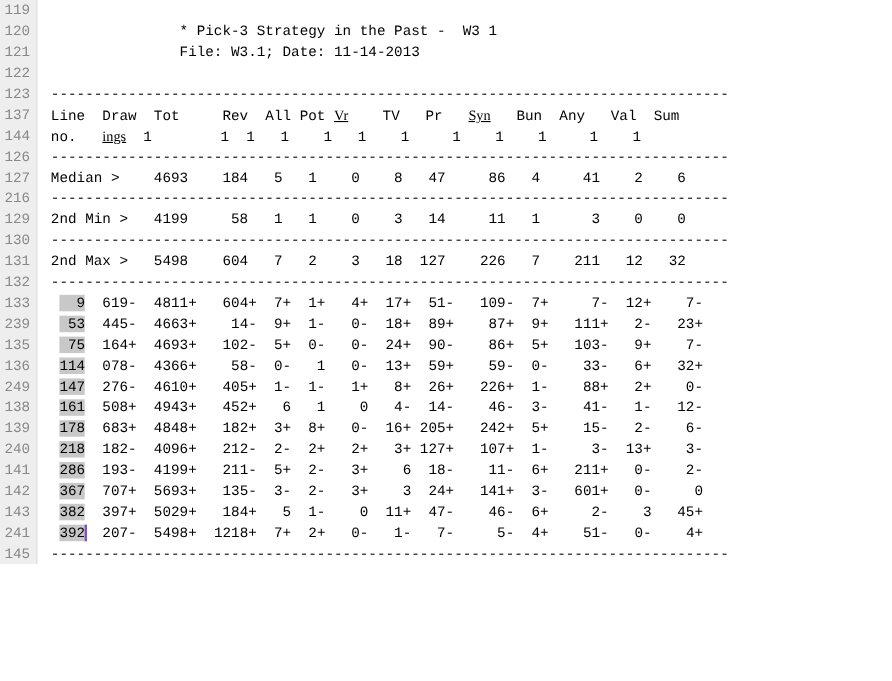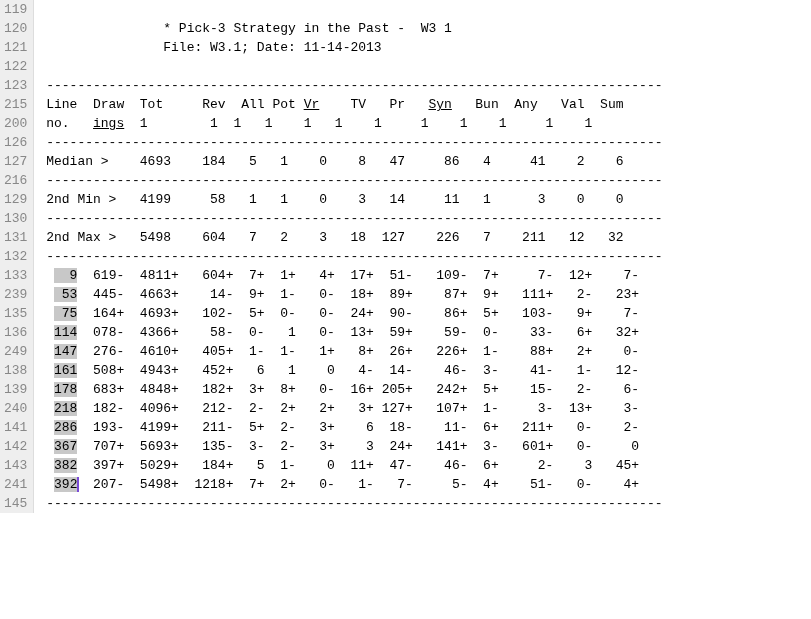--- a/index.html
+++ b/index.html
@@ -1,36 +1,36 @@
 <!DOCTYPE html>
 <html><head>
 <meta charset="utf-8">
 <style>
   html,body{margin:0;padding:0;background:#fff;font-family:"Courier New",monospace;font-size:13px;line-height:19px;color:#000;}
   .editor{display:flex;align-items:stretch;width:673px;}
   .gutter{background:#eee;color:#888;text-align:right;padding:0 6px 0 4px;user-select:none;border-right:1px solid #ddd;}
   .gutter div{height:19px;}
   .code{padding-left:4px;white-space:pre;}
   .code .row{height:19px;display:block;}
-  .u{text-decoration:underline;}
+  .u{text-decoration:underline;font-family:Liberation Serif, serif;}
   .hl{background:#c8c8c8;}
   .hl-last{background:#c8c8c8;border-right:2px solid #7a4bd8;margin-right:-2px;}
 </style>
 </head>
 <body>
 
 <div class="editor">
   <div class="gutter" id="gutter">
       <div>119</div>
       <div>120</div>
       <div>121</div>
       <div>122</div>
       <div>123</div>
-      <div>215</div>
-      <div>200</div>
+      <div>137</div>
+      <div>144</div>
       <div>126</div>
       <div>127</div>
       <div>216</div>
       <div>129</div>
       <div>130</div>
       <div>131</div>
       <div>132</div>
       <div>133</div>
       <div>239</div>
       <div>135</div>

